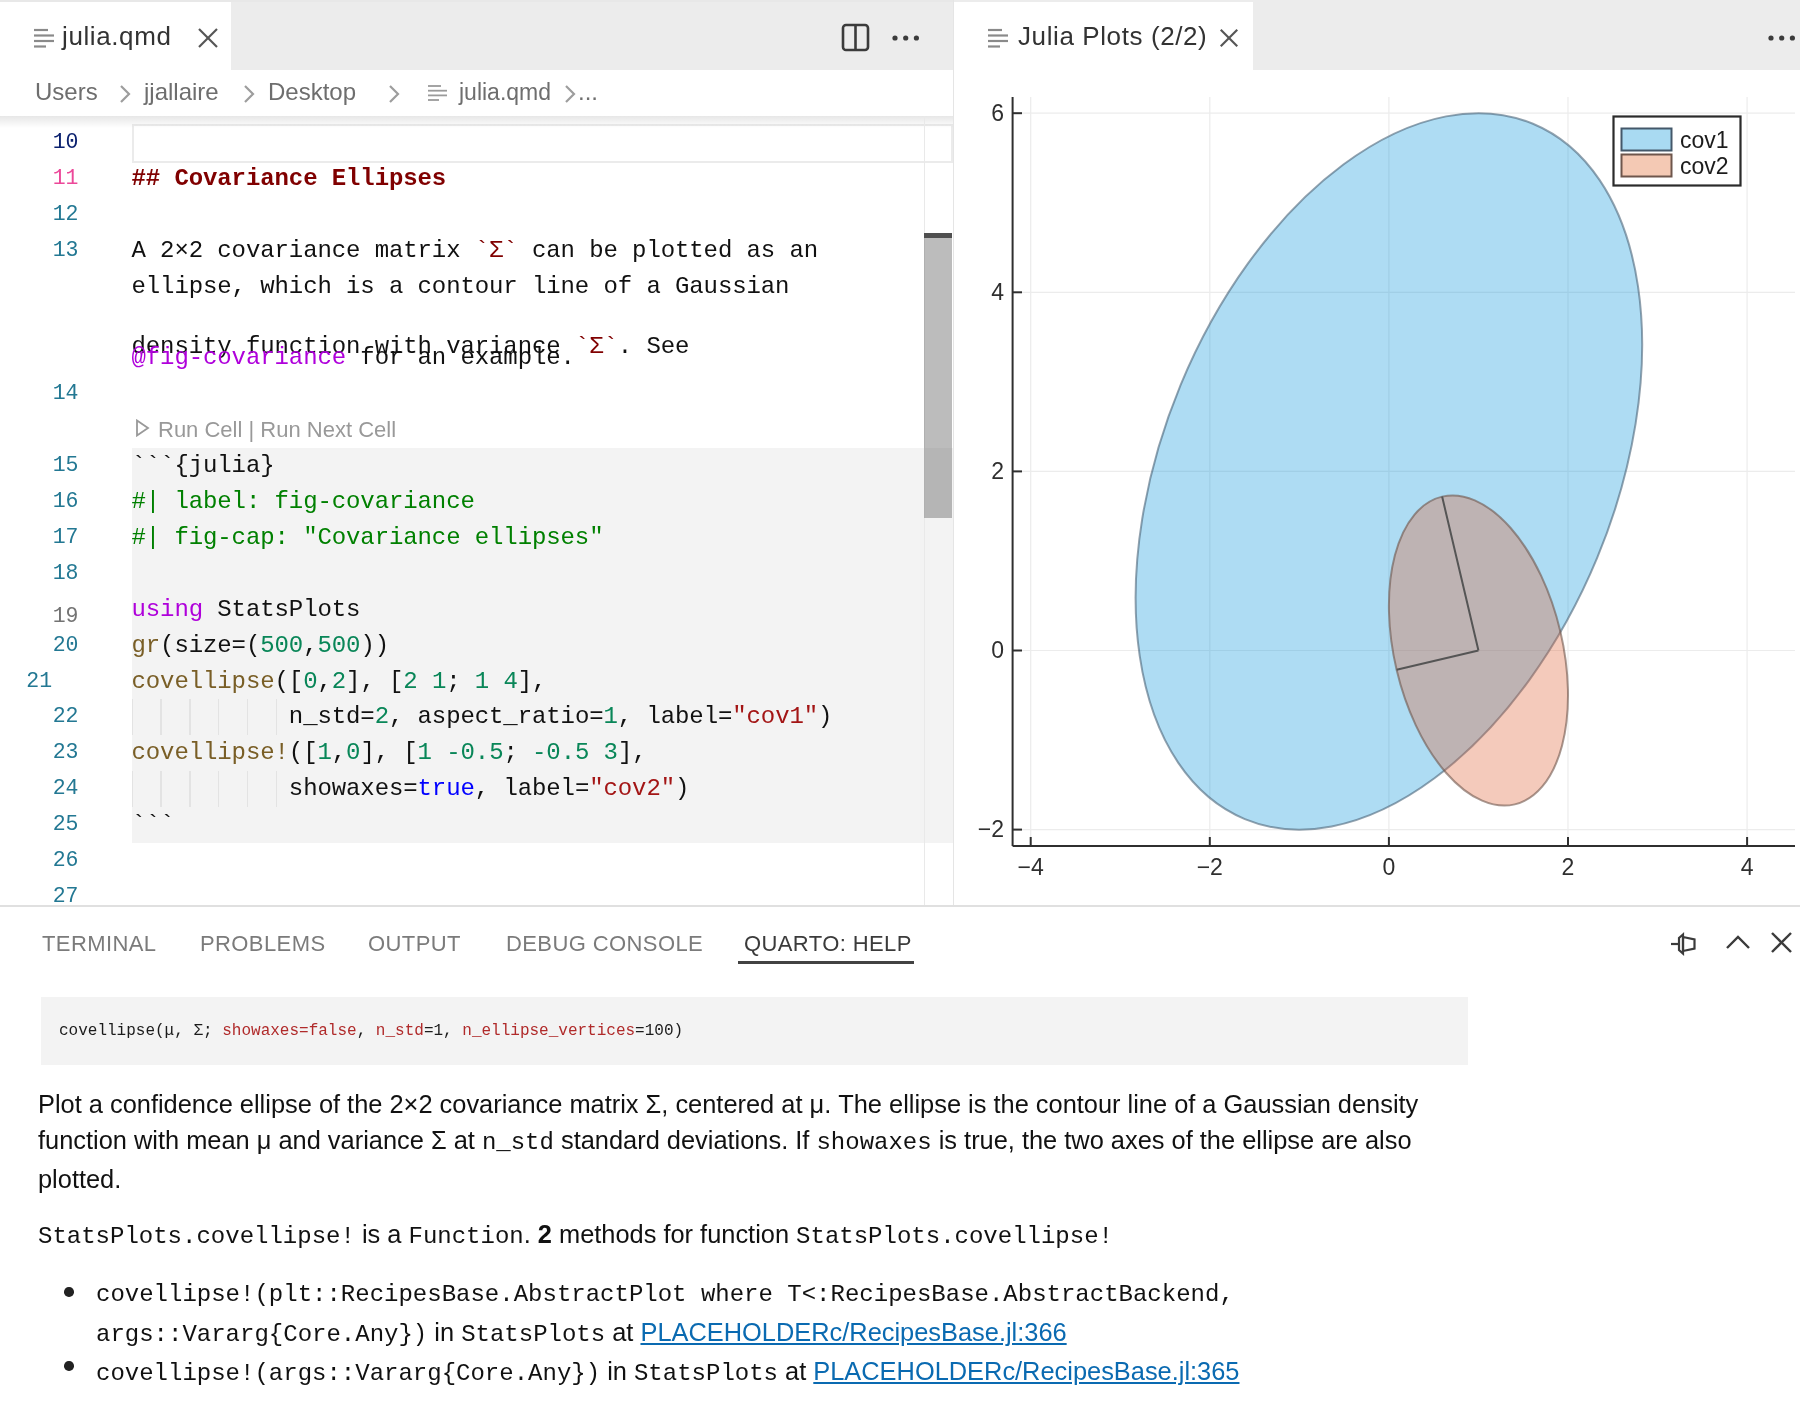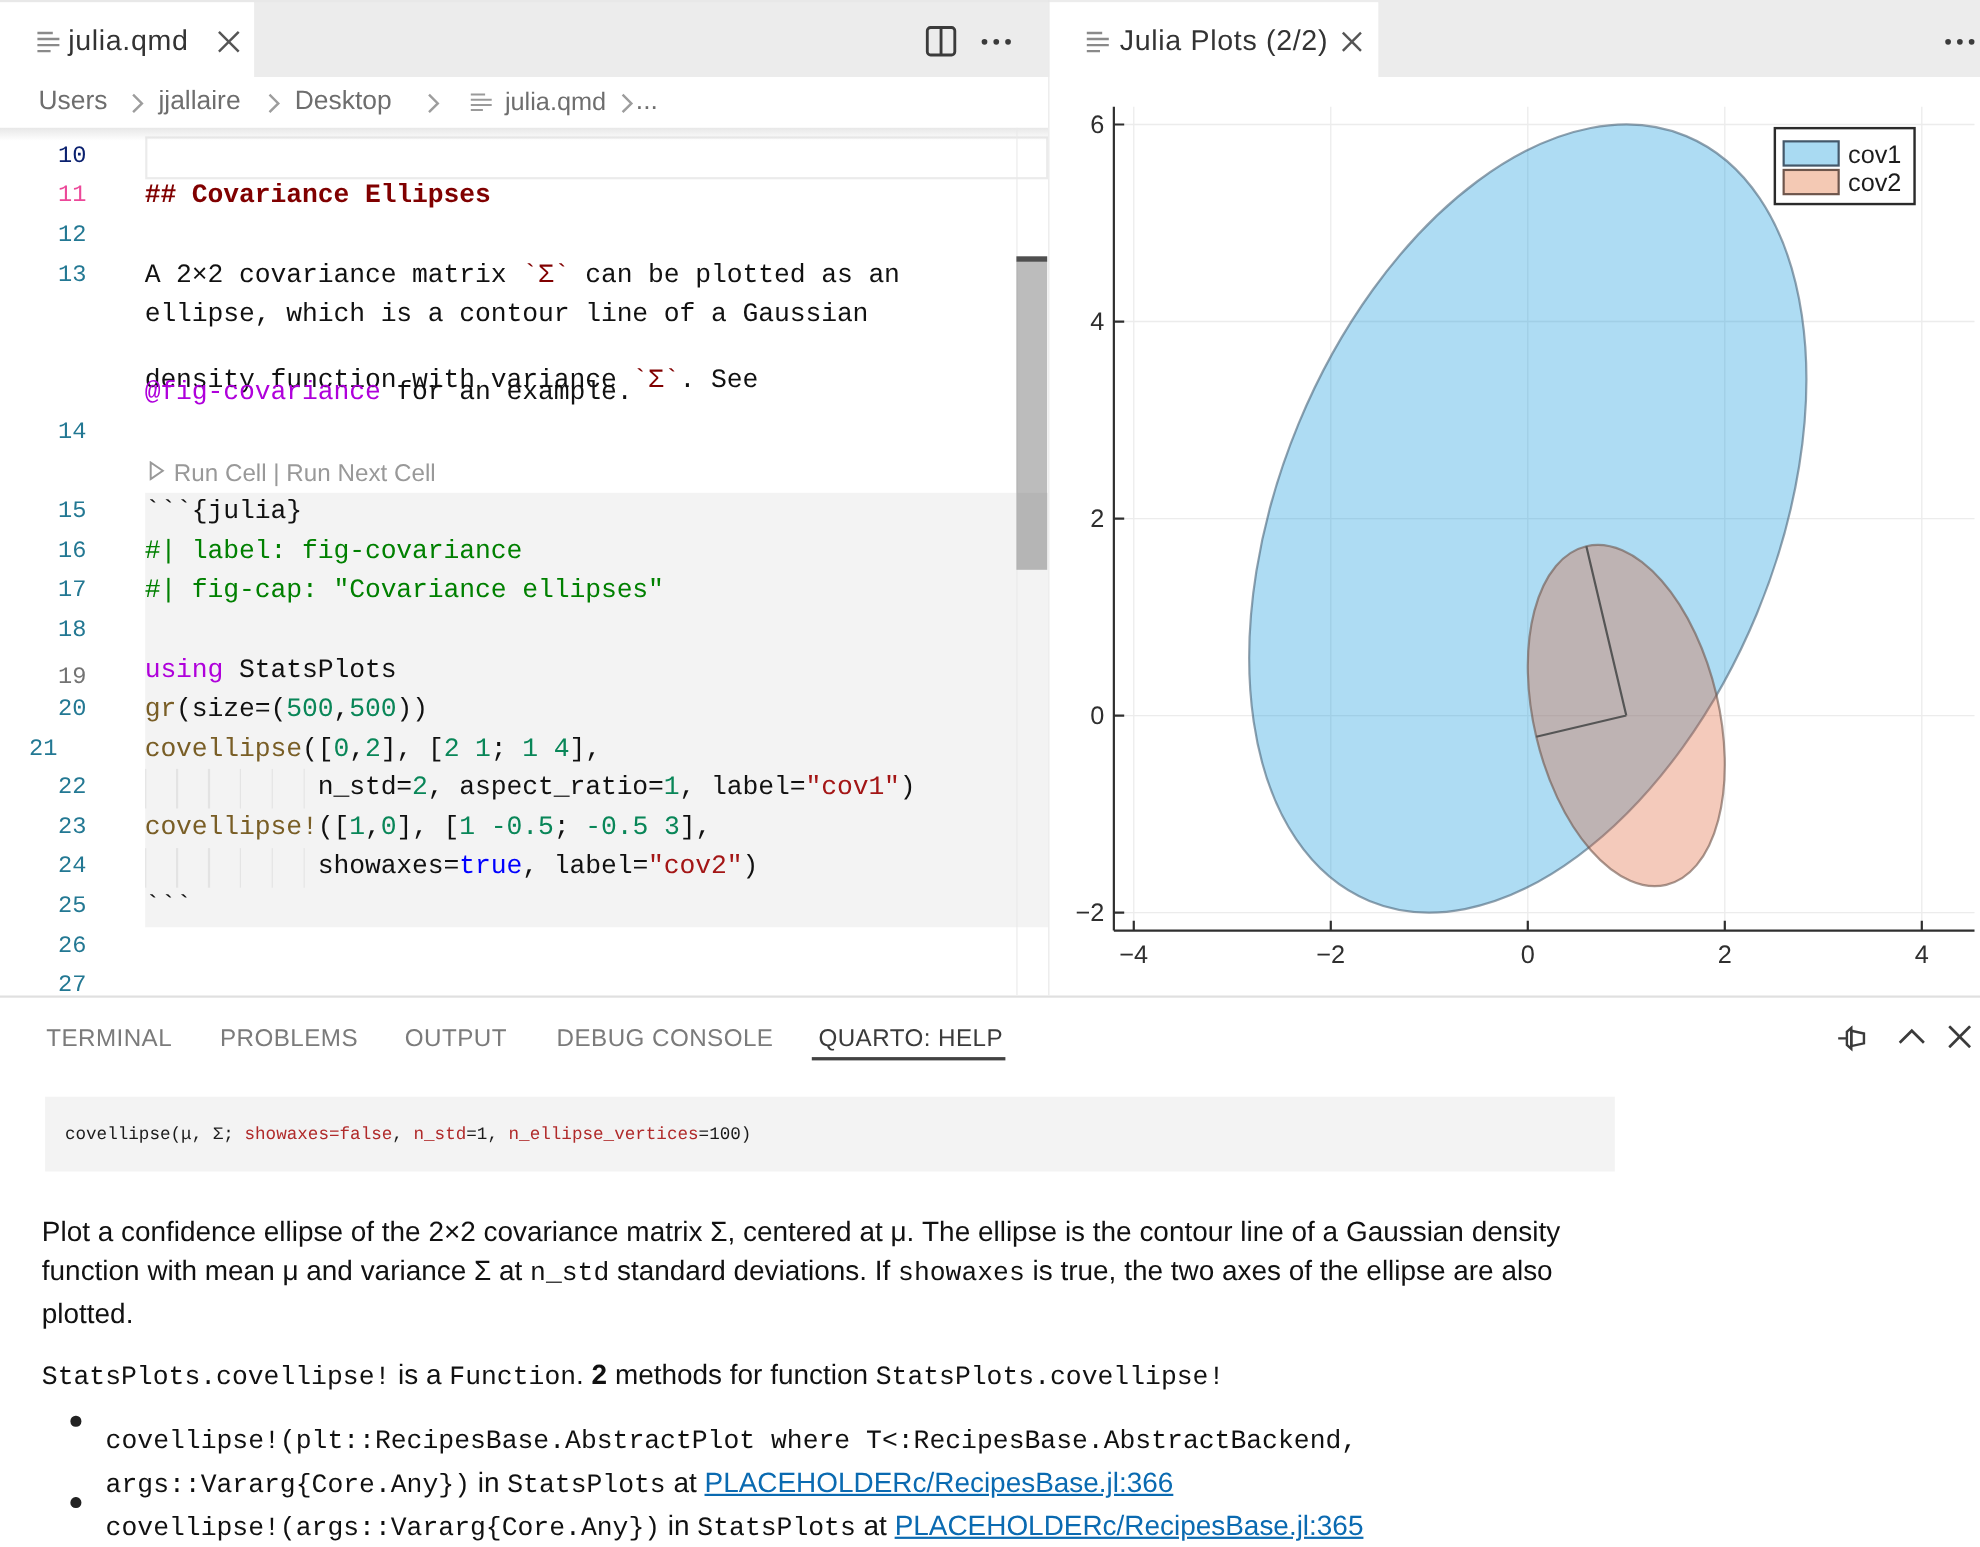--- a/index.html
+++ b/index.html
@@ -22,21 +22,21 @@
   .mdred { color:#800000; }
   .grn { color:#008000; }
   .num { color:#098658; }
   .fn  { color:#795E26; }
   .str { color:#A31515; }
   .kw  { color:#AF00DB; }
   .blue{ color:#0000FF; }
   
   .ptab { font-size:22px; color:#7b7b7b; letter-spacing:0.4px; }
   .codebg { background:#f3f3f3; }
-  .doc { font-size:25.4px; color:#111;margin-top:16px; }
+  .doc { font-size:25.4px; color:#111; }
   .doc .mono { font-size:24px; }
   a.lnk { color:#0a6ab1; text-decoration:underline; }
 </style>
 </head>
 <body>
 <div id="root">
 
   <div class="abs tabstrip" style="left:0; top:0; width:953px; height:70px;"></div>
   <div class="abs" style="left:0; top:0; width:1800px; height:2px; background:#e8e8e8;"></div>
   <div class="abs tab" style="left:0; top:2px; width:231px; height:68px;">

